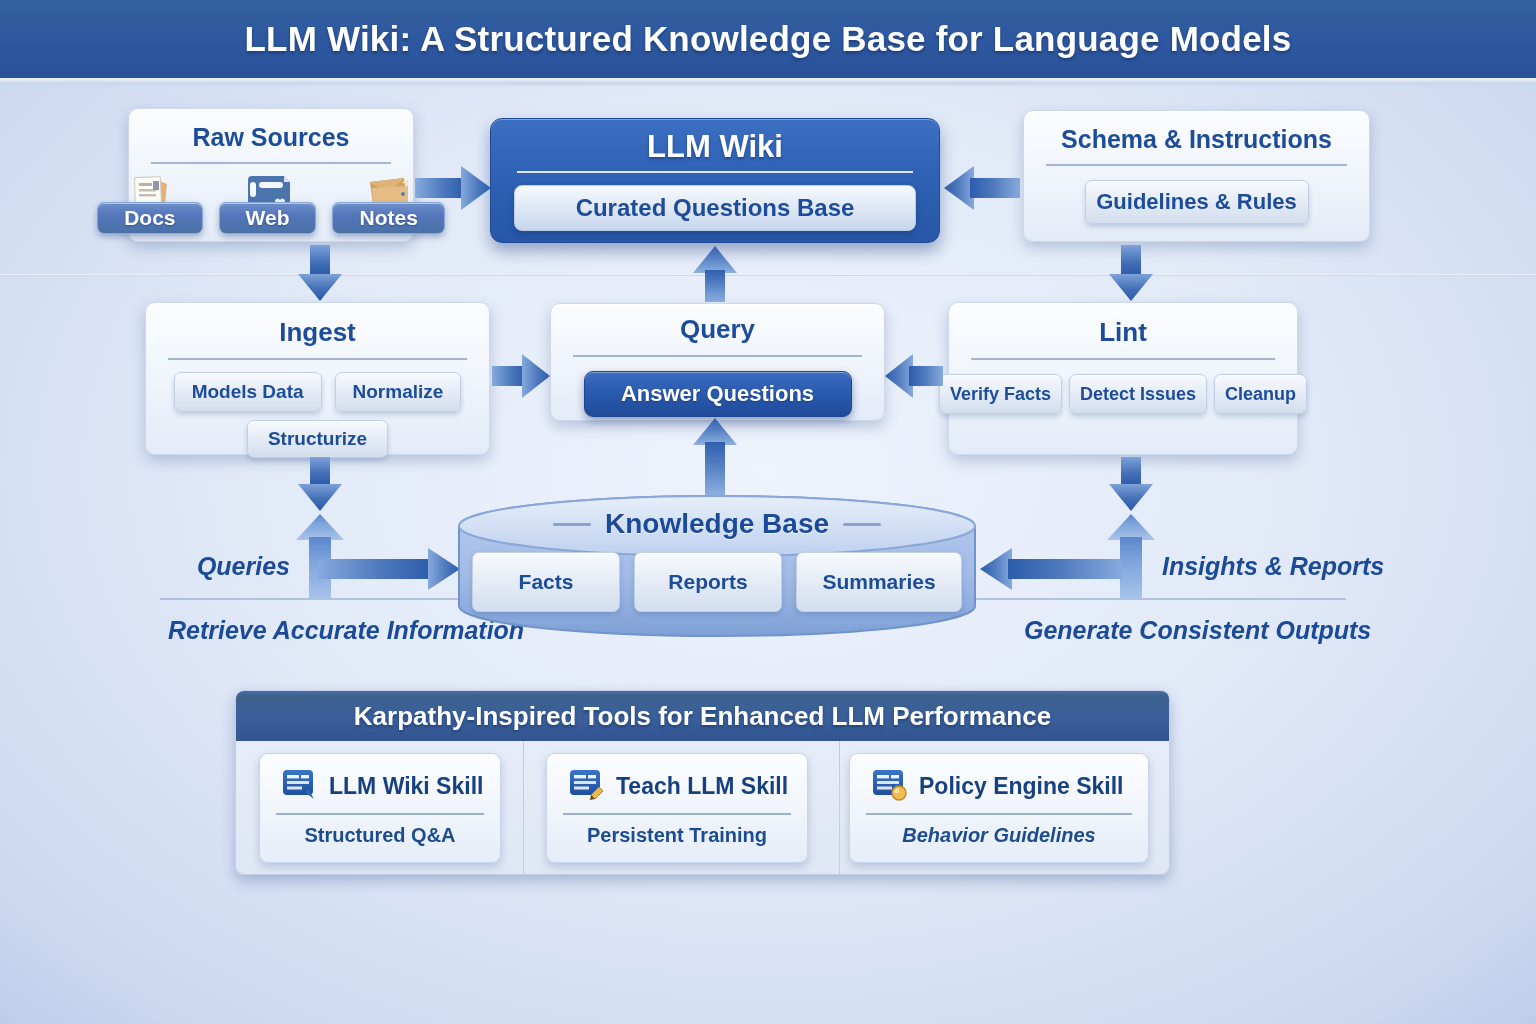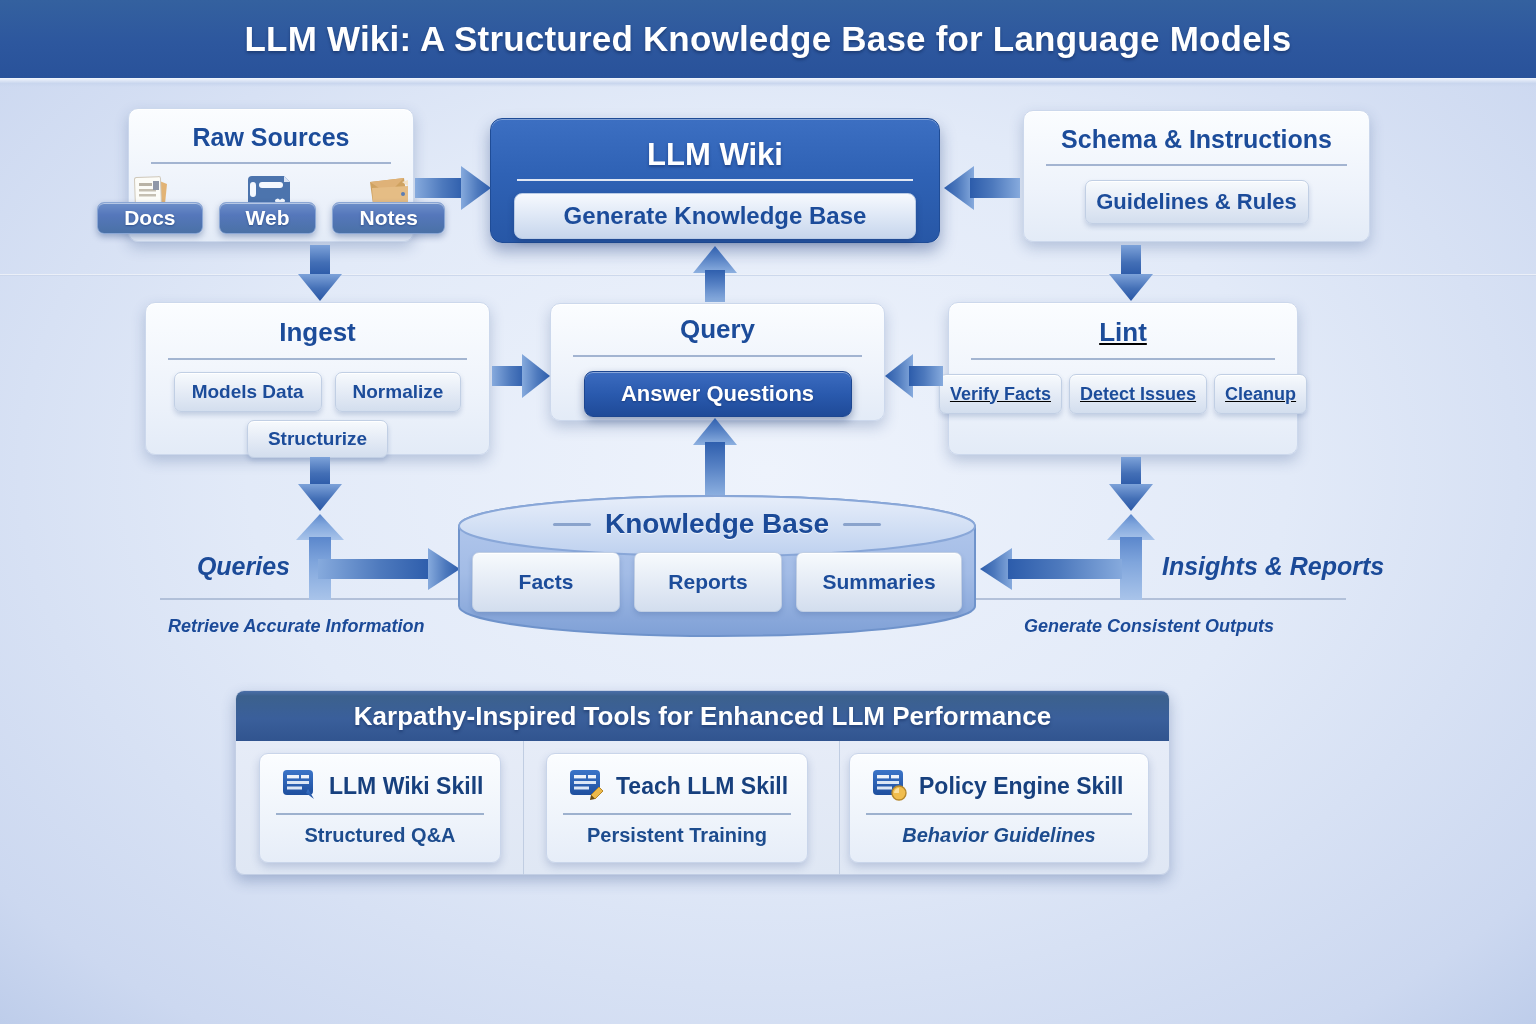--- a/index.html
+++ b/index.html
@@ -58,21 +58,21 @@
     text-shadow:0 1px 2px rgba(20,50,110,.5);
   }
 
   
   .wiki-box {
     position:absolute; left:490px; top:118px; width:450px; height:125px; border-radius:12px;
     background:linear-gradient(180deg,#3c6fc2 0%, #2f62b5 45%, #2757a6 100%);
     border:1px solid #1f4c96;
     box-shadow:0 8px 16px rgba(25,55,120,.4), inset 0 1px 0 rgba(255,255,255,.35);
   }
-  .wiki-title { text-align:center; color:#fff; font-weight:800; font-size:31px; padding-top:18px;
+  .wiki-title { text-align:center; color:#fff; font-weight:800; font-size:31px; padding-top:10px;
     text-shadow:0 2px 3px rgba(15,40,95,.5); }
   .wiki-divider { height:2px; background:rgba(255,255,255,.85); margin:6px 26px 0 26px; }
   .wiki-pill {
     margin:12px auto 0 auto; width:402px; height:46px; border-radius:8px;
     background:linear-gradient(180deg,#f6f9fe 0%, #dce6f5 55%, #c7d6ec 100%);
     border:1px solid #b9cbe6; display:flex; align-items:center; justify-content:center;
     font-size:24px; font-weight:700; color:#1c4c9a;
     box-shadow:0 3px 6px rgba(20,45,100,.35);
   }
 
@@ -105,21 +105,21 @@
     display:flex; align-items:center; justify-content:center; gap:14px; }
   .kb-title { font-size:28px; font-weight:800; color:#1b4a98; text-shadow:0 1px 1px rgba(255,255,255,.7); }
   .kb-dash { width:38px; height:3px; background:#8aa3cc; border-radius:2px; }
   .kb-chips { position:absolute; left:470px; top:552px; width:494px;
     display:flex; justify-content:center; gap:14px; }
   .kb-chip { height:60px; font-size:21px; }
   .kb-chip.w1 { width:148px; } .kb-chip.w2 { width:148px; } .kb-chip.w3 { width:166px; }
 
   
   .flow-label { position:absolute; font-style:italic; font-weight:700; color:#1b4a98; font-size:25px; }
-  .flow-caption { position:absolute; font-style:italic; font-weight:700; color:#1b4a98; font-size:18px; }
+  .flow-caption { position:absolute; font-style:italic; font-weight:700; color:#1b4a98; font-size:25px; }
 
   
   .tools {
     position:absolute; left:235px; top:690px; width:935px; height:185px; border-radius:9px;
     background:linear-gradient(180deg,#e9eef9 0%, #dfe7f4 100%);
     border:1px solid #c3cfe5; box-shadow:0 6px 14px rgba(40,70,130,.3);
   }
   .tools-header {
     height:50px; border-radius:8px 8px 0 0;
     background:linear-gradient(180deg,#4a6ea9 0%, #3c618d 10%, #3a5f9b 55%, #31548f 100%);
@@ -195,21 +195,21 @@
           </svg>
         </span>
         <span class="src-pill">Notes</span>
       </div>
     </div>
   </div>
 
   <div class="wiki-box">
     <div class="wiki-title">LLM Wiki</div>
     <div class="wiki-divider"></div>
-    <div class="wiki-pill">Generate Knowledge Base</div>
+    <div class="wiki-pill">Curated Questions Base</div>
   </div>
 
   <div class="card" style="left:1023px; top:110px; width:347px; height:132px;">
     <div class="card-title" style="font-size:25px;">Schema &amp; Instructions</div>
     <div class="card-divider"></div>
     <div style="display:flex; justify-content:center; margin-top:14px;">
       <span class="chip" style="width:224px; height:44px; font-size:22px;">Guidelines &amp; Rules</span>
     </div>
   </div>
 
@@ -245,21 +245,21 @@
       <span class="chip" style="height:38px; padding:0 20px; font-size:19px;">Structurize</span>
     </div>
   </div>
 
   <div class="card" style="left:550px; top:303px; width:335px; height:118px;">
     <div class="card-title" style="font-size:26px; padding-top:10px;">Query</div>
     <div class="card-divider"></div>
     <div class="answer-btn">Answer Questions</div>
   </div>
 
-  <div class="card" style="left:948px; top:302px; width:350px; height:153px;text-decoration:underline;">
+  <div class="card" style="left:948px; top:302px; width:350px; height:153px;">
     <div class="card-title" style="font-size:26px;">Lint</div>
     <div class="card-divider"></div>
     <div style="display:flex; justify-content:center; gap:7px; margin-top:14px; padding:0 10px;">
       <span class="chip" style="height:40px; padding:0 10px; font-size:18px;">Verify Facts</span>
       <span class="chip" style="height:40px; padding:0 10px; font-size:18px;">Detect Issues</span>
       <span class="chip" style="height:40px; padding:0 10px; font-size:18px;">Cleanup</span>
     </div>
   </div>
 
   <div class="arr" style="left:492px; top:354px; width:58px; height:44px;">

